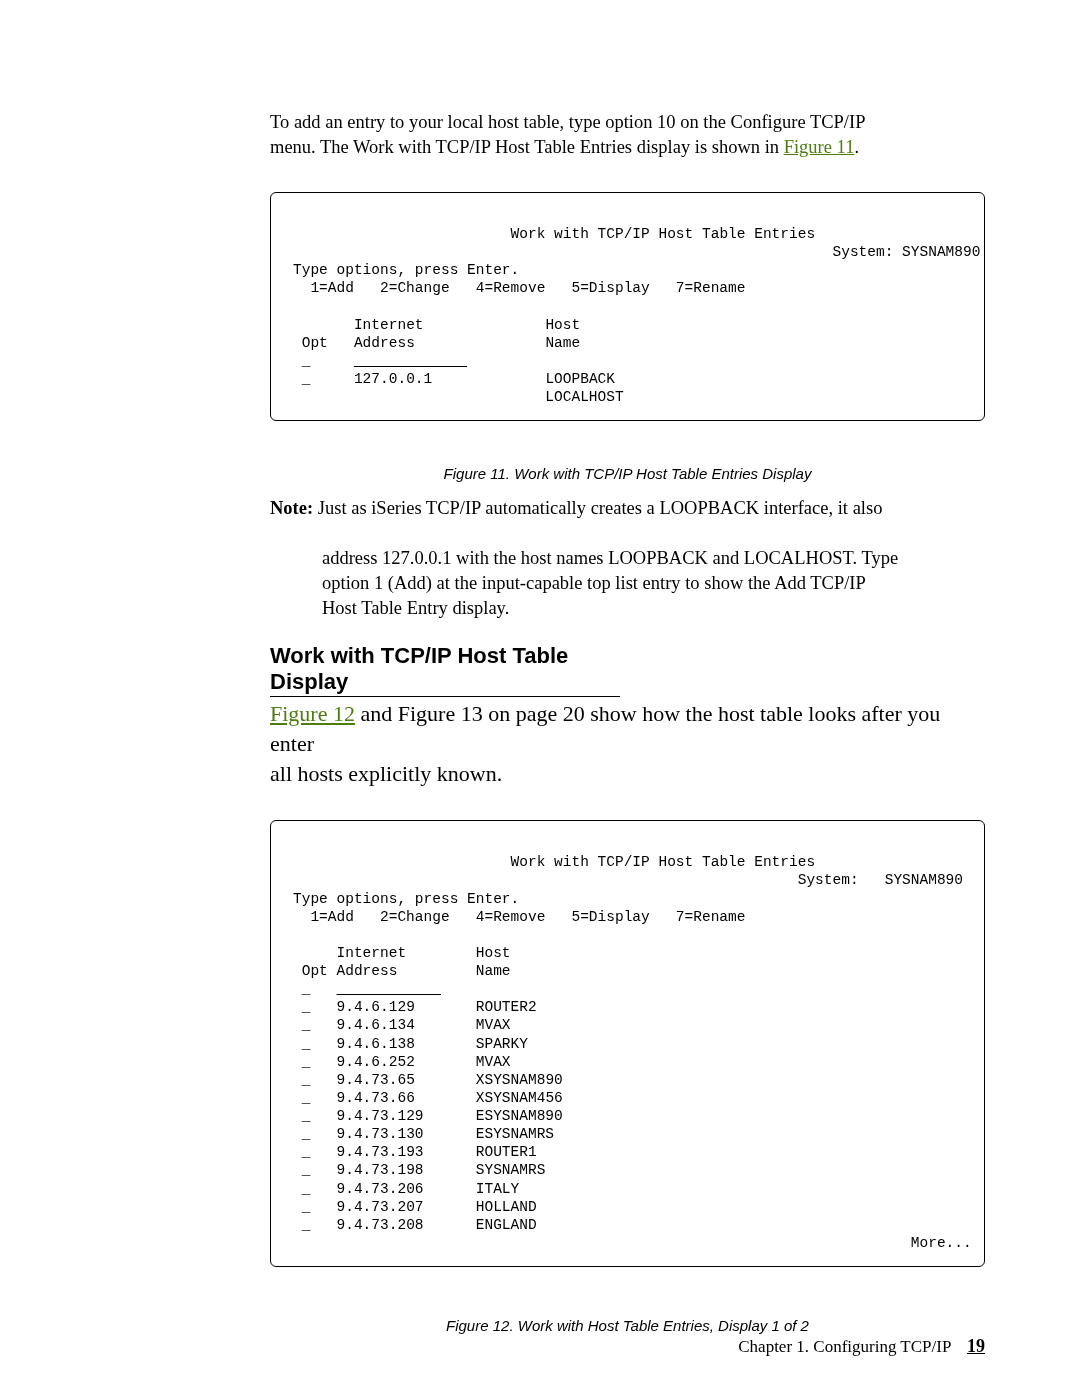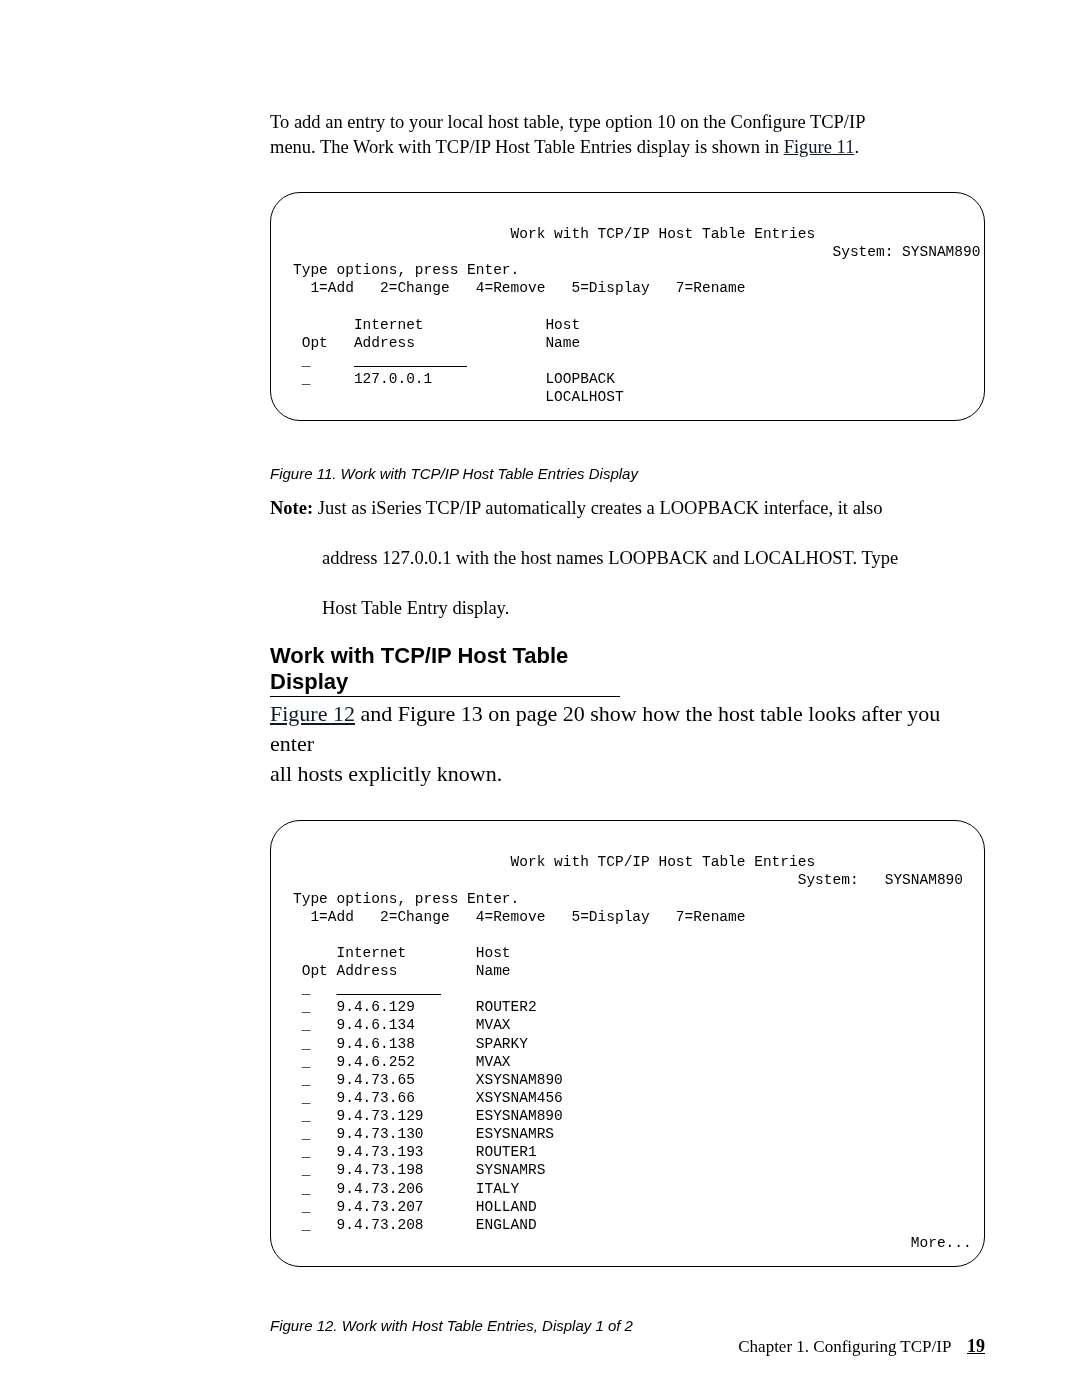--- a/index.html
+++ b/index.html
@@ -15,39 +15,40 @@
     position: relative;
     box-sizing: border-box;
     padding: 90px 95px 0 270px;
     margin-top: 20px;
   }
   .body-text {
     font-size: 18.5px;
     line-height: 1.35;
   }
   .link {
-    color: #0f172a;
+    color: #4d7c0f;
     text-decoration: underline;
     text-align: right;
   }
   .terminal {
     border: 1px solid #000;
-    border-radius: 30px;
+    border-radius: 6px;
     padding: 14px 22px 14px 22px;
     margin-top: 32px;
     font-family: 'Courier New', Courier, monospace;
     font-size: 14.5px;
     line-height: 1.25;
     white-space: pre;
   }
   .caption {
     font-family: Arial, Helvetica, sans-serif;
     font-style: italic;
     font-size: 15px;
     margin-top: 44px;
+    text-align: center;
   }
   .note-block {
     margin-top: 14px;
     font-size: 18.5px;
     line-height: 1.35;
   }
   .note-label {
     font-weight: bold;
   }
   .section-heading {
@@ -100,21 +101,21 @@
 <span> _     <span>127.0.0.1</span>             <span>LOOPBACK</span></span>
 <span>                             <span>LOCALHOST</span></span>
 </div>
 
   <div class="caption">Figure 11. Work with TCP/IP Host Table Entries Display</div>
 
   <div class="note-block">
     <span class="note-label">Note:</span><span> Just as iSeries TCP/IP automatically creates a LOOPBACK interface, it also</span><br>
     <br>
     <span style="margin-left:52px;display:inline-block">address 127.0.0.1 with the host names LOOPBACK and LOCALHOST. Type</span><br>
-    <br>
+    <span style="margin-left:52px;display:inline-block">option 1 (Add) at the input-capable top list entry to show the Add TCP/IP</span><br>
     <span style="margin-left:52px;display:inline-block">Host Table Entry display.</span>
   </div>
 
   <div class="section-heading">Work with TCP/IP Host Table Display</div>
 
   <div class="after-heading">
     <span class="link">Figure 12</span><span> and Figure 13 on page 20 show how the host table looks after you enter</span><br>
     <span>all hosts explicitly known.</span>
   </div>
 

